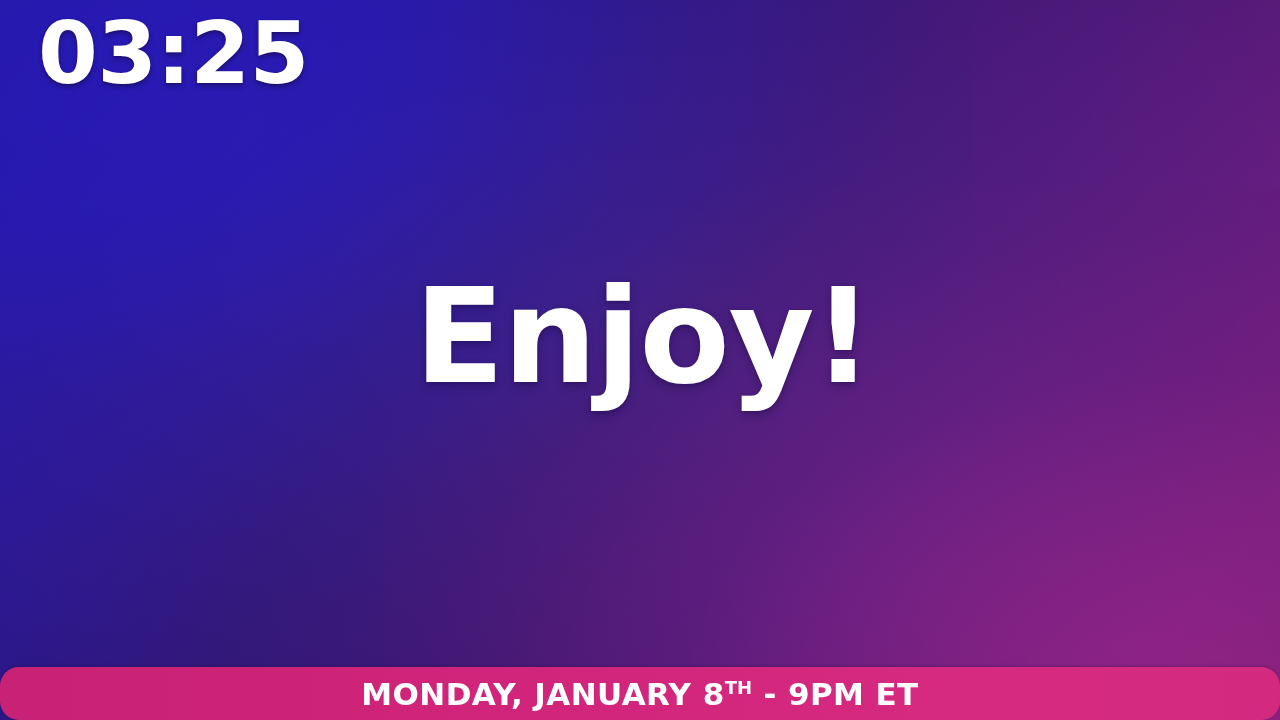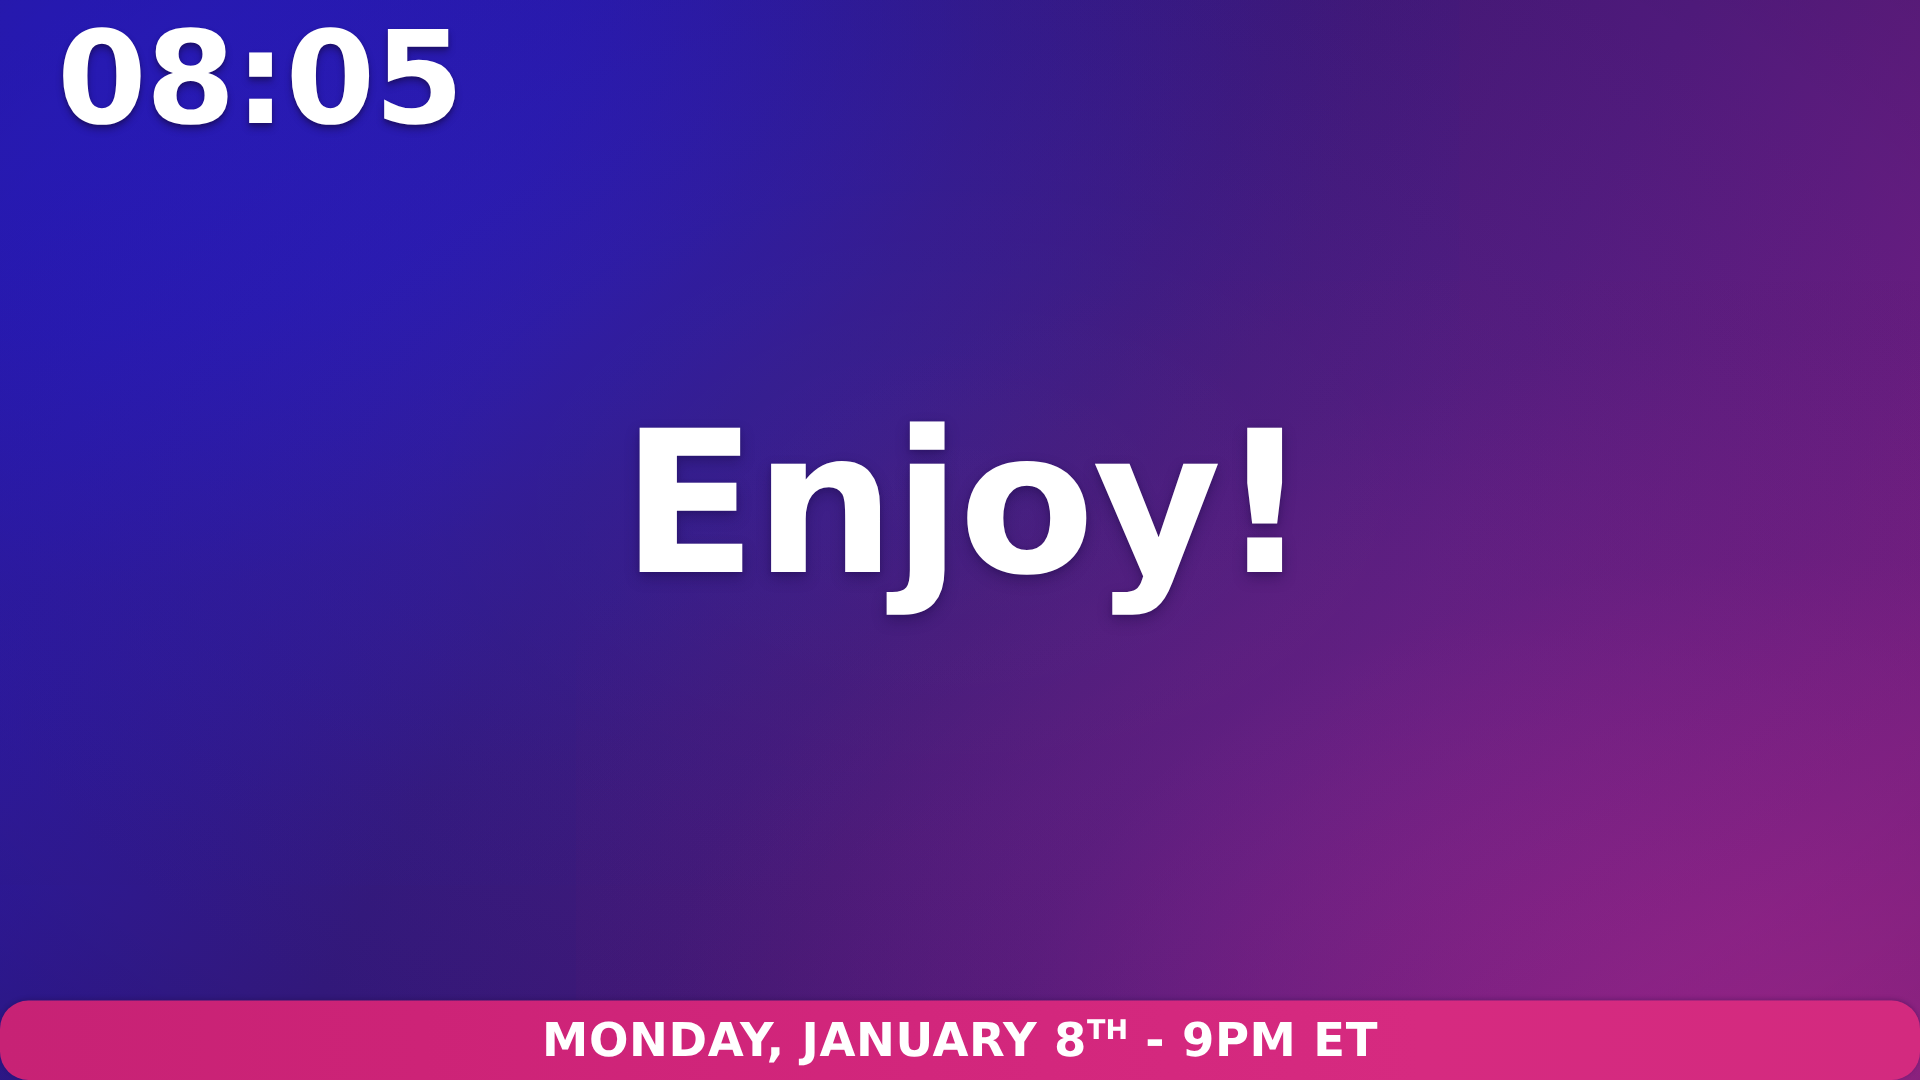--- a/index.html
+++ b/index.html
@@ -166,21 +166,21 @@
 </head>
 <body>
 
 <div id="stage">
 
   <div class="bg-base"></div>
   <div class="bg-blue-pool"></div>
   <div class="bg-magenta-pool"></div>
   <div class="bg-vignette"></div>
 
-  <div class="timer">08:05</div>
+  <div class="timer">03:25</div>
 
   <div class="headline-wrap">
     <div class="headline">Enjoy!</div>
   </div>
 
   <div class="banner">
     <div class="banner-text">
       <span>MONDAY, JANUARY 8</span><span class="sup">TH</span><span> - 9PM ET</span>
     </div>
   </div>

